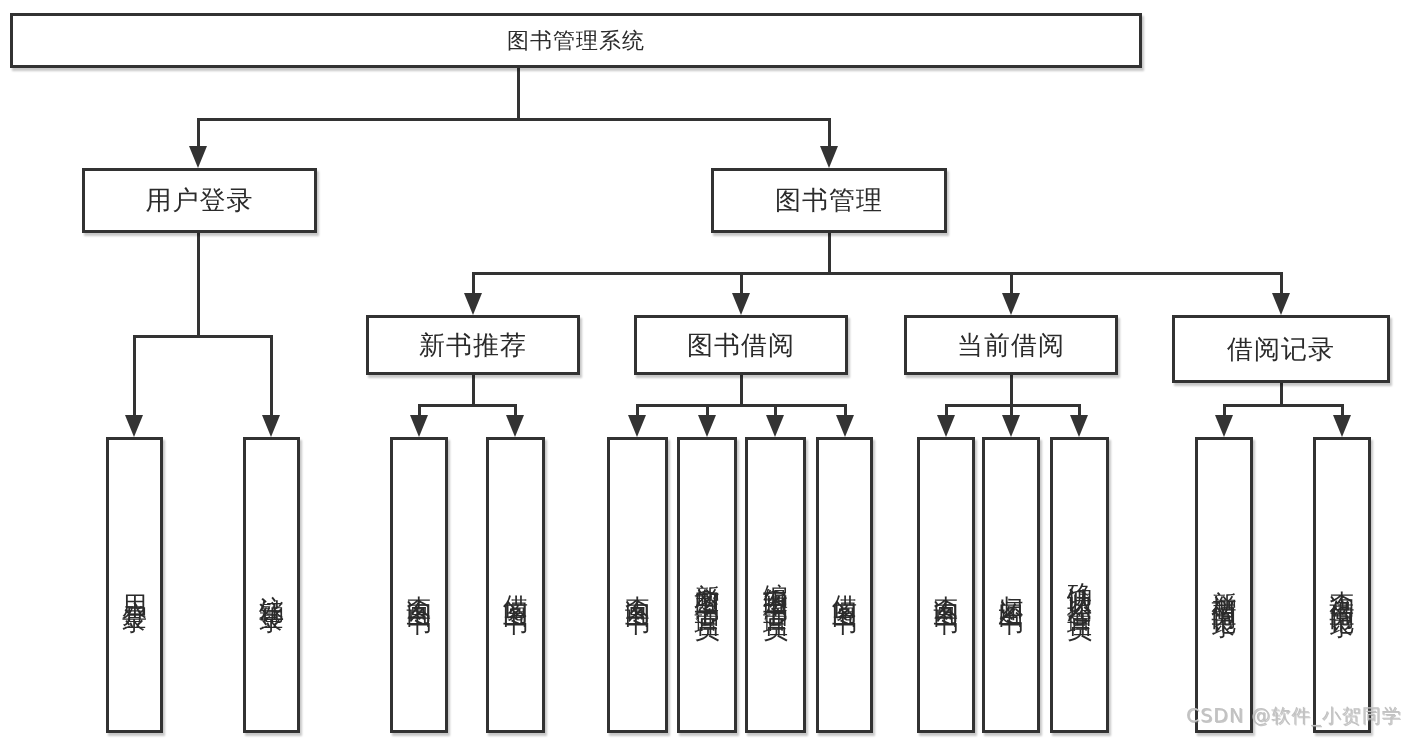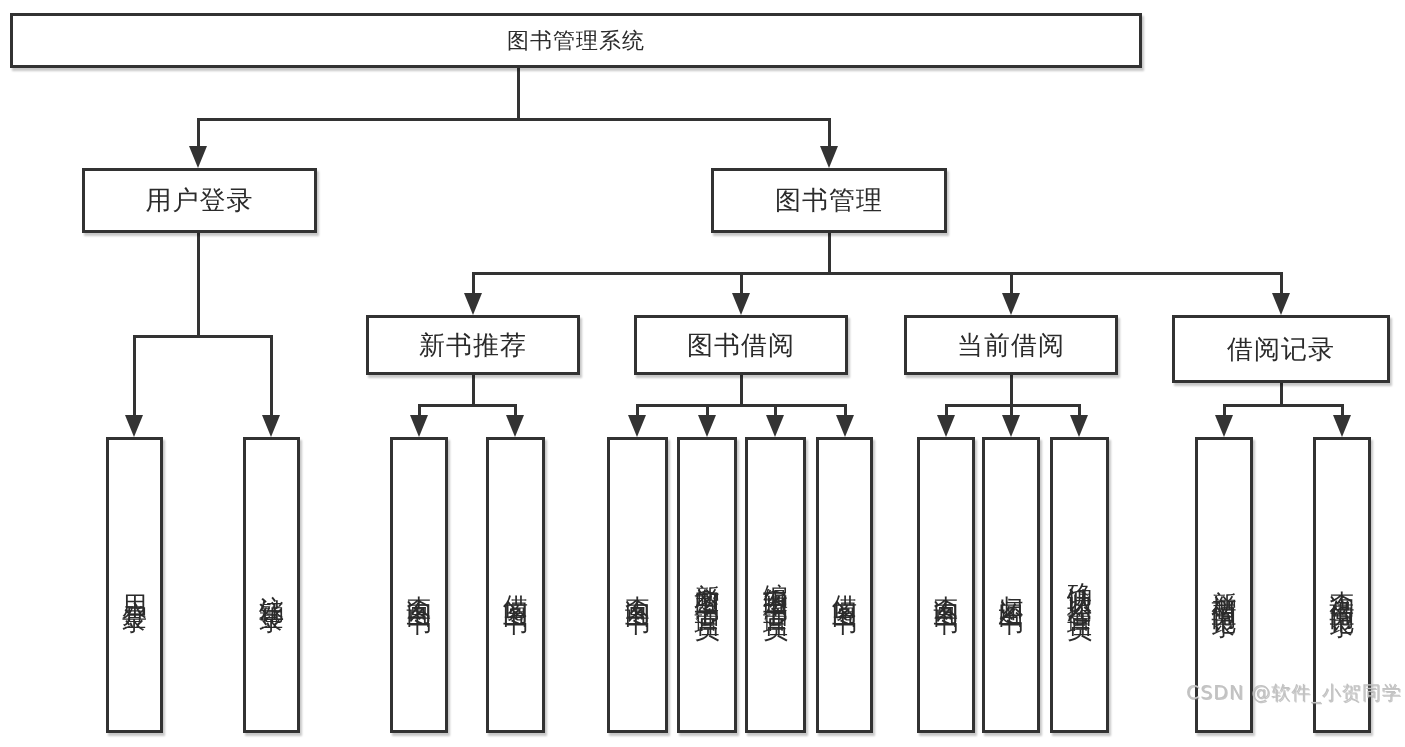--- a/index.html
+++ b/index.html
@@ -20,21 +20,21 @@
     font-size:25px;letter-spacing:5px;line-height:1.0;white-space:nowrap;
   }
   .vl{position:absolute;width:3px;background:#333333;z-index:1;}
   .hl{position:absolute;height:3px;background:#333333;z-index:1;}
   .arrow{
     position:absolute;width:0;height:0;z-index:1;
     border-left:9px solid transparent;border-right:9px solid transparent;
     border-top:22px solid #333333;
   }
   .watermark{
-    position:absolute;left:1186px;top:680px;z-index:6;
+    position:absolute;left:1186px;top:703px;z-index:6;
     font-size:19px;color:#c2c2c2;text-shadow:1px 1px 0 rgba(130,130,130,0.45);
     white-space:nowrap;letter-spacing:1px;
   }
 </style>
 </head>
 <body>
 
 <div class="canvas">
 
   <div class="box" style="left:10px;top:13px;width:1132px;height:55px">

